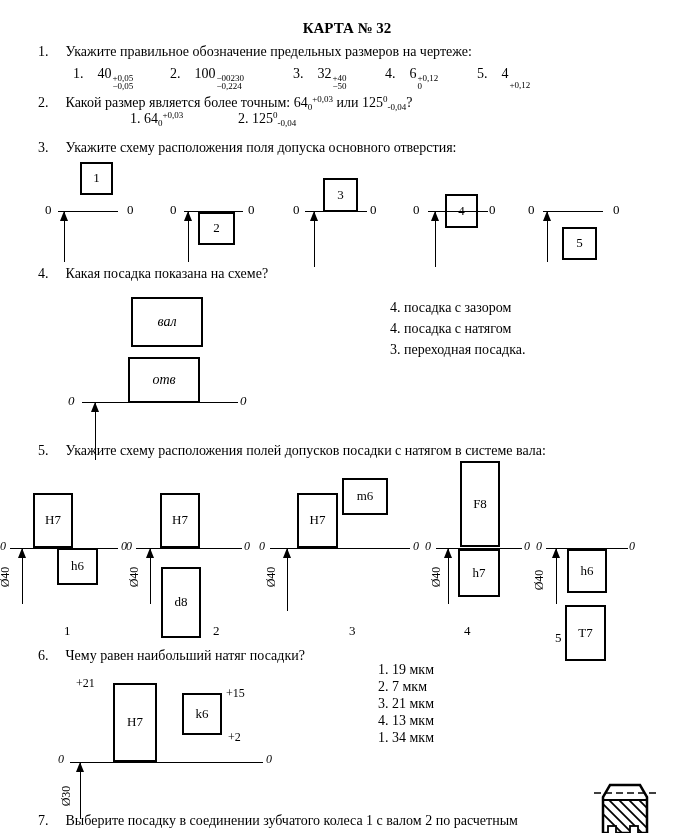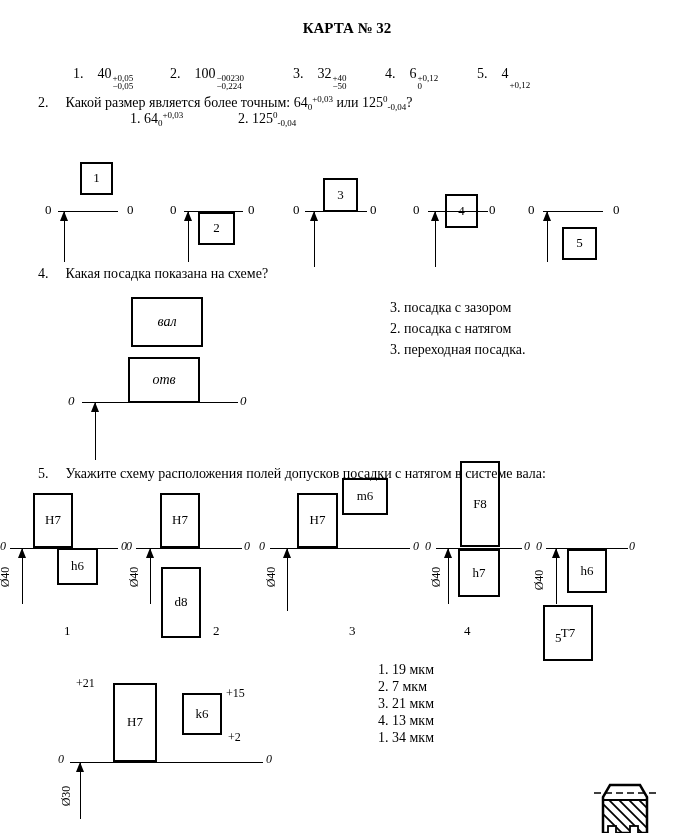--- a/index.html
+++ b/index.html
@@ -28,20 +28,24 @@
   sup.ss{vertical-align:5px}
   .optline{position:absolute;white-space:nowrap}
 </style>
 </head>
 <body>
 
 <div class="page">
 
   <div class="title">КАРТА № 32</div>
 
+  <div class="qhead" style="top:44px">
+    <span class="qnum">1.</span>
+    <span>Укажите правильное обозначение предельных размеров на чертеже:</span>
+  </div>
   <div class="q1opt" style="left:73px;top:66px">
     <span class="olabel">1.</span><span>40</span><span class="stack">
         <span>+0,05</span>
         <span>−0,05</span>
       </span>
   </div>
   <div class="q1opt" style="left:170px;top:66px">
     <span class="olabel">2.</span><span>100</span><span class="stack">
         <span>−00230</span>
         <span>−0,224</span>
@@ -75,20 +79,24 @@
   </div>
   <div class="optline" style="left:130px;top:110px">
     <span>1.</span>
     <span><span>64</span><sub class="ss">0</sub><sup class="ss">+0,03</sup></span>
   </div>
   <div class="optline" style="left:238px;top:110px">
     <span>2.</span>
     <span><span>125</span><sup class="ss">0</sup><sub class="ss">-0,04</sub></span>
   </div>
 
+  <div class="qhead" style="top:140px">
+    <span class="qnum">3.</span>
+    <span>Укажите схему расположения поля допуска основного отверстия:</span>
+  </div>
 
   <span class="z0" style="left:45px;top:203px">0</span>
   <div class="zline" style="left:58px;top:211px;width:60px"></div>
   <span class="z0" style="left:127px;top:203px">0</span>
   <div class="tbox" style="left:80px;top:162px;width:33px;height:33px">1</div>
   <div class="arr" style="left:64px;top:212px;height:50px"></div>
 
   <span class="z0" style="left:170px;top:203px">0</span>
   <div class="zline" style="left:184px;top:211px;width:59px"></div>
   <span class="z0" style="left:248px;top:203px">0</span>
@@ -116,25 +124,25 @@
   <div class="qhead" style="top:266px">
     <span class="qnum">4.</span>
     <span>Какая посадка показана на схеме?</span>
   </div>
   <div class="tbox it" style="left:131px;top:297px;width:72px;height:50px;font-size:14px">вал</div>
   <div class="tbox it" style="left:128px;top:357px;width:72px;height:46px;font-size:14px">отв</div>
   <div class="zline" style="left:82px;top:402px;width:156px"></div>
   <span class="z0 it" style="left:68px;top:394px">0</span>
   <span class="z0 it" style="left:240px;top:394px">0</span>
   <div class="arr" style="left:95px;top:403px;height:57px"></div>
-  <div class="optline" style="left:390px;top:300px">3. посадка с зазором</div>
-  <div class="optline" style="left:390px;top:321px">2. посадка с натягом</div>
+  <div class="optline" style="left:390px;top:300px">4. посадка с зазором</div>
+  <div class="optline" style="left:390px;top:321px">4. посадка с натягом</div>
   <div class="optline" style="left:390px;top:342px">3. переходная посадка.</div>
 
-  <div class="qhead" style="top:466px">
+  <div class="qhead" style="top:443px">
     <span class="qnum">5.</span>
     <span>Укажите схему расположения полей допусков посадки с натягом в системе вала:</span>
   </div>
 
   <span class="z0 it" style="left:0px;top:540px;font-size:12px">0</span>
   <div class="zline" style="left:10px;top:548px;width:108px"></div>
   <span class="z0 it" style="left:121px;top:540px;font-size:12px">0</span>
   <div class="tbox" style="left:33px;top:493px;width:40px;height:55px">H7</div>
   <div class="tbox" style="left:57px;top:548px;width:41px;height:37px">h6</div>
   <div class="arr" style="left:22px;top:549px;height:55px"></div>
@@ -165,41 +173,49 @@
   <div class="tbox" style="left:460px;top:461px;width:40px;height:86px">F8</div>
   <div class="tbox" style="left:458px;top:549px;width:42px;height:48px">h7</div>
   <div class="arr" style="left:448px;top:549px;height:55px"></div>
   <div class="dia" style="left:419px;top:570px">Ø40</div>
   <span class="onum" style="left:464px;top:624px">4</span>
 
   <span class="z0 it" style="left:536px;top:540px;font-size:12px">0</span>
   <div class="zline" style="left:546px;top:548px;width:82px"></div>
   <span class="z0 it" style="left:629px;top:540px;font-size:12px">0</span>
   <div class="tbox" style="left:567px;top:549px;width:40px;height:44px">h6</div>
-  <div class="tbox" style="left:543px;top:605px;width:50px;height:56px">T7</div>
+  <div class="tbox" style="left:565px;top:605px;width:41px;height:56px">T7</div>
   <div class="arr" style="left:556px;top:549px;height:55px"></div>
   <div class="dia" style="left:522px;top:573px">Ø40</div>
   <span class="onum" style="left:555px;top:631px">5</span>
 
+  <div class="qhead" style="top:648px">
+    <span class="qnum">6.</span>
+    <span>Чему равен наибольший натяг посадки?</span>
+  </div>
   <span class="devlab" style="left:76px;top:677px">+21</span>
   <div class="tbox" style="left:113px;top:683px;width:44px;height:79px">H7</div>
   <div class="tbox" style="left:182px;top:693px;width:40px;height:42px">k6</div>
   <span class="devlab" style="left:226px;top:687px">+15</span>
   <span class="devlab" style="left:228px;top:731px">+2</span>
   <div class="zline" style="left:70px;top:762px;width:193px"></div>
   <span class="z0 it" style="left:58px;top:753px;font-size:12px">0</span>
   <span class="z0 it" style="left:266px;top:753px;font-size:12px">0</span>
   <div class="arr" style="left:80px;top:763px;height:56px"></div>
   <div class="dia" style="left:49px;top:789px">Ø30</div>
   <div class="optline" style="left:378px;top:662px">1. 19 мкм</div>
   <div class="optline" style="left:378px;top:679px">2. 7 мкм</div>
   <div class="optline" style="left:378px;top:696px">3. 21 мкм</div>
   <div class="optline" style="left:378px;top:713px">4. 13 мкм</div>
   <div class="optline" style="left:378px;top:730px">1. 34 мкм</div>
 
+  <div class="qhead" style="top:813px">
+    <span class="qnum">7.</span>
+    <span>Выберите посадку в соединении зубчатого колеса 1 с валом 2 по расчетным</span>
+  </div>
 
   <svg width="66" height="50" viewBox="0 0 66 50" style="position:absolute;left:592px;top:783px">
     <defs>
         <clipPath id="gb">
           <rect x="11" y="17" width="44" height="33"></rect>
         </clipPath>
       </defs>
     <polygon points="11,50 11,14 18,2 48,2 55,14 55,50" fill="#fff" stroke="#000" stroke-width="2.5"></polygon>
     <g clip-path="url(#gb)" stroke="#000" stroke-width="1.8">
       <line x1="-20" y1="0" x2="50" y2="70"></line>

